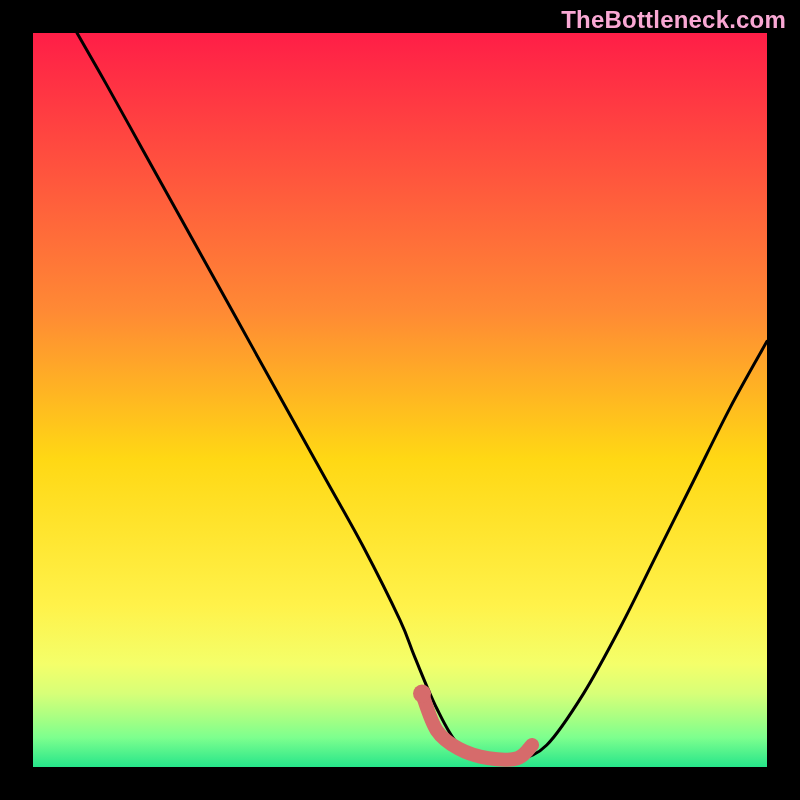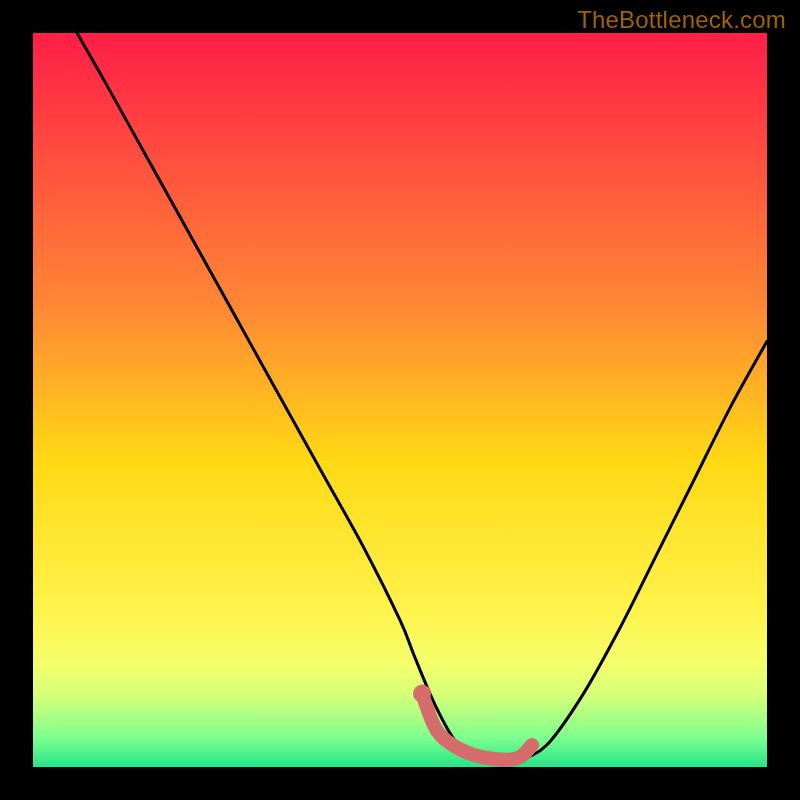--- a/index.html
+++ b/index.html
@@ -28,23 +28,23 @@
     overflow: hidden;
   }
   .gradient {
     position: absolute;
     inset: 0;
   }
   .attribution {
     position: absolute;
     top: 6px;
     right: 14px;
-    color: #a16207;
+    color: #f9a8d4;
     font-size: 24px;
-    font-weight: 400;
+    font-weight: 700;
     letter-spacing: 0.2px;
     user-select: none;
     text-align: right;
   }
   svg.curve-layer {
     position: absolute;
     inset: 0;
   }
 </style>
 </head>

